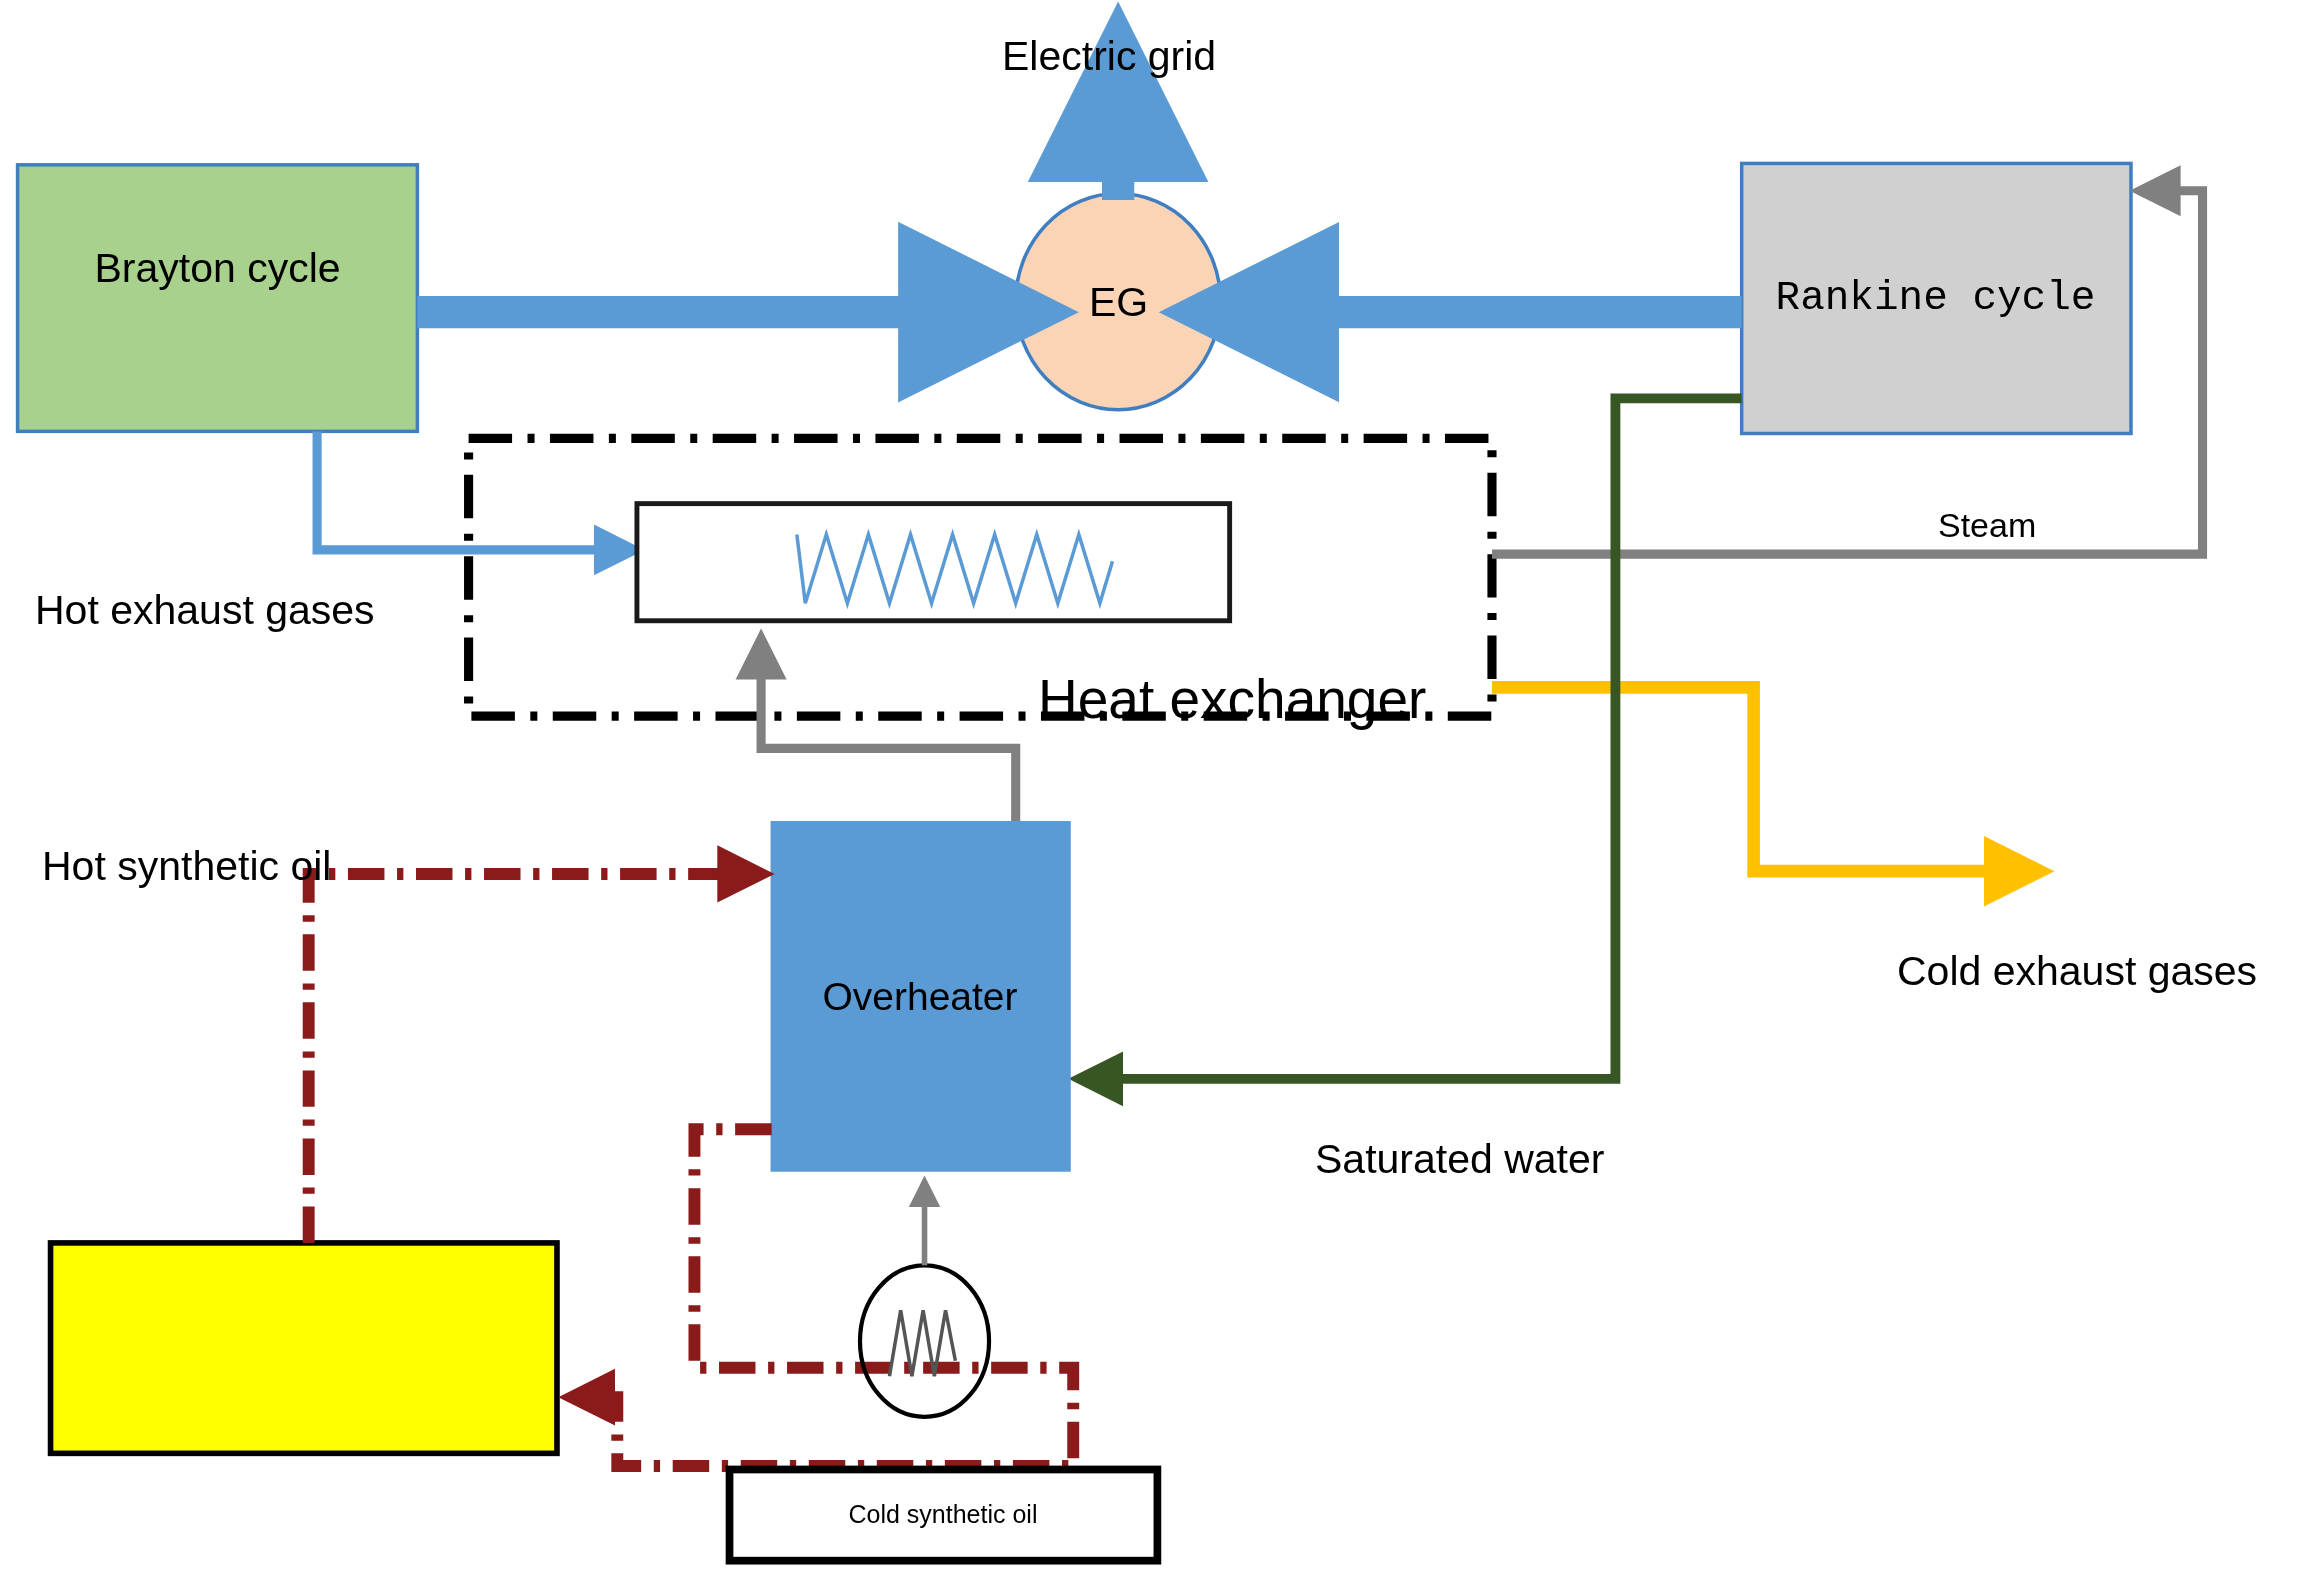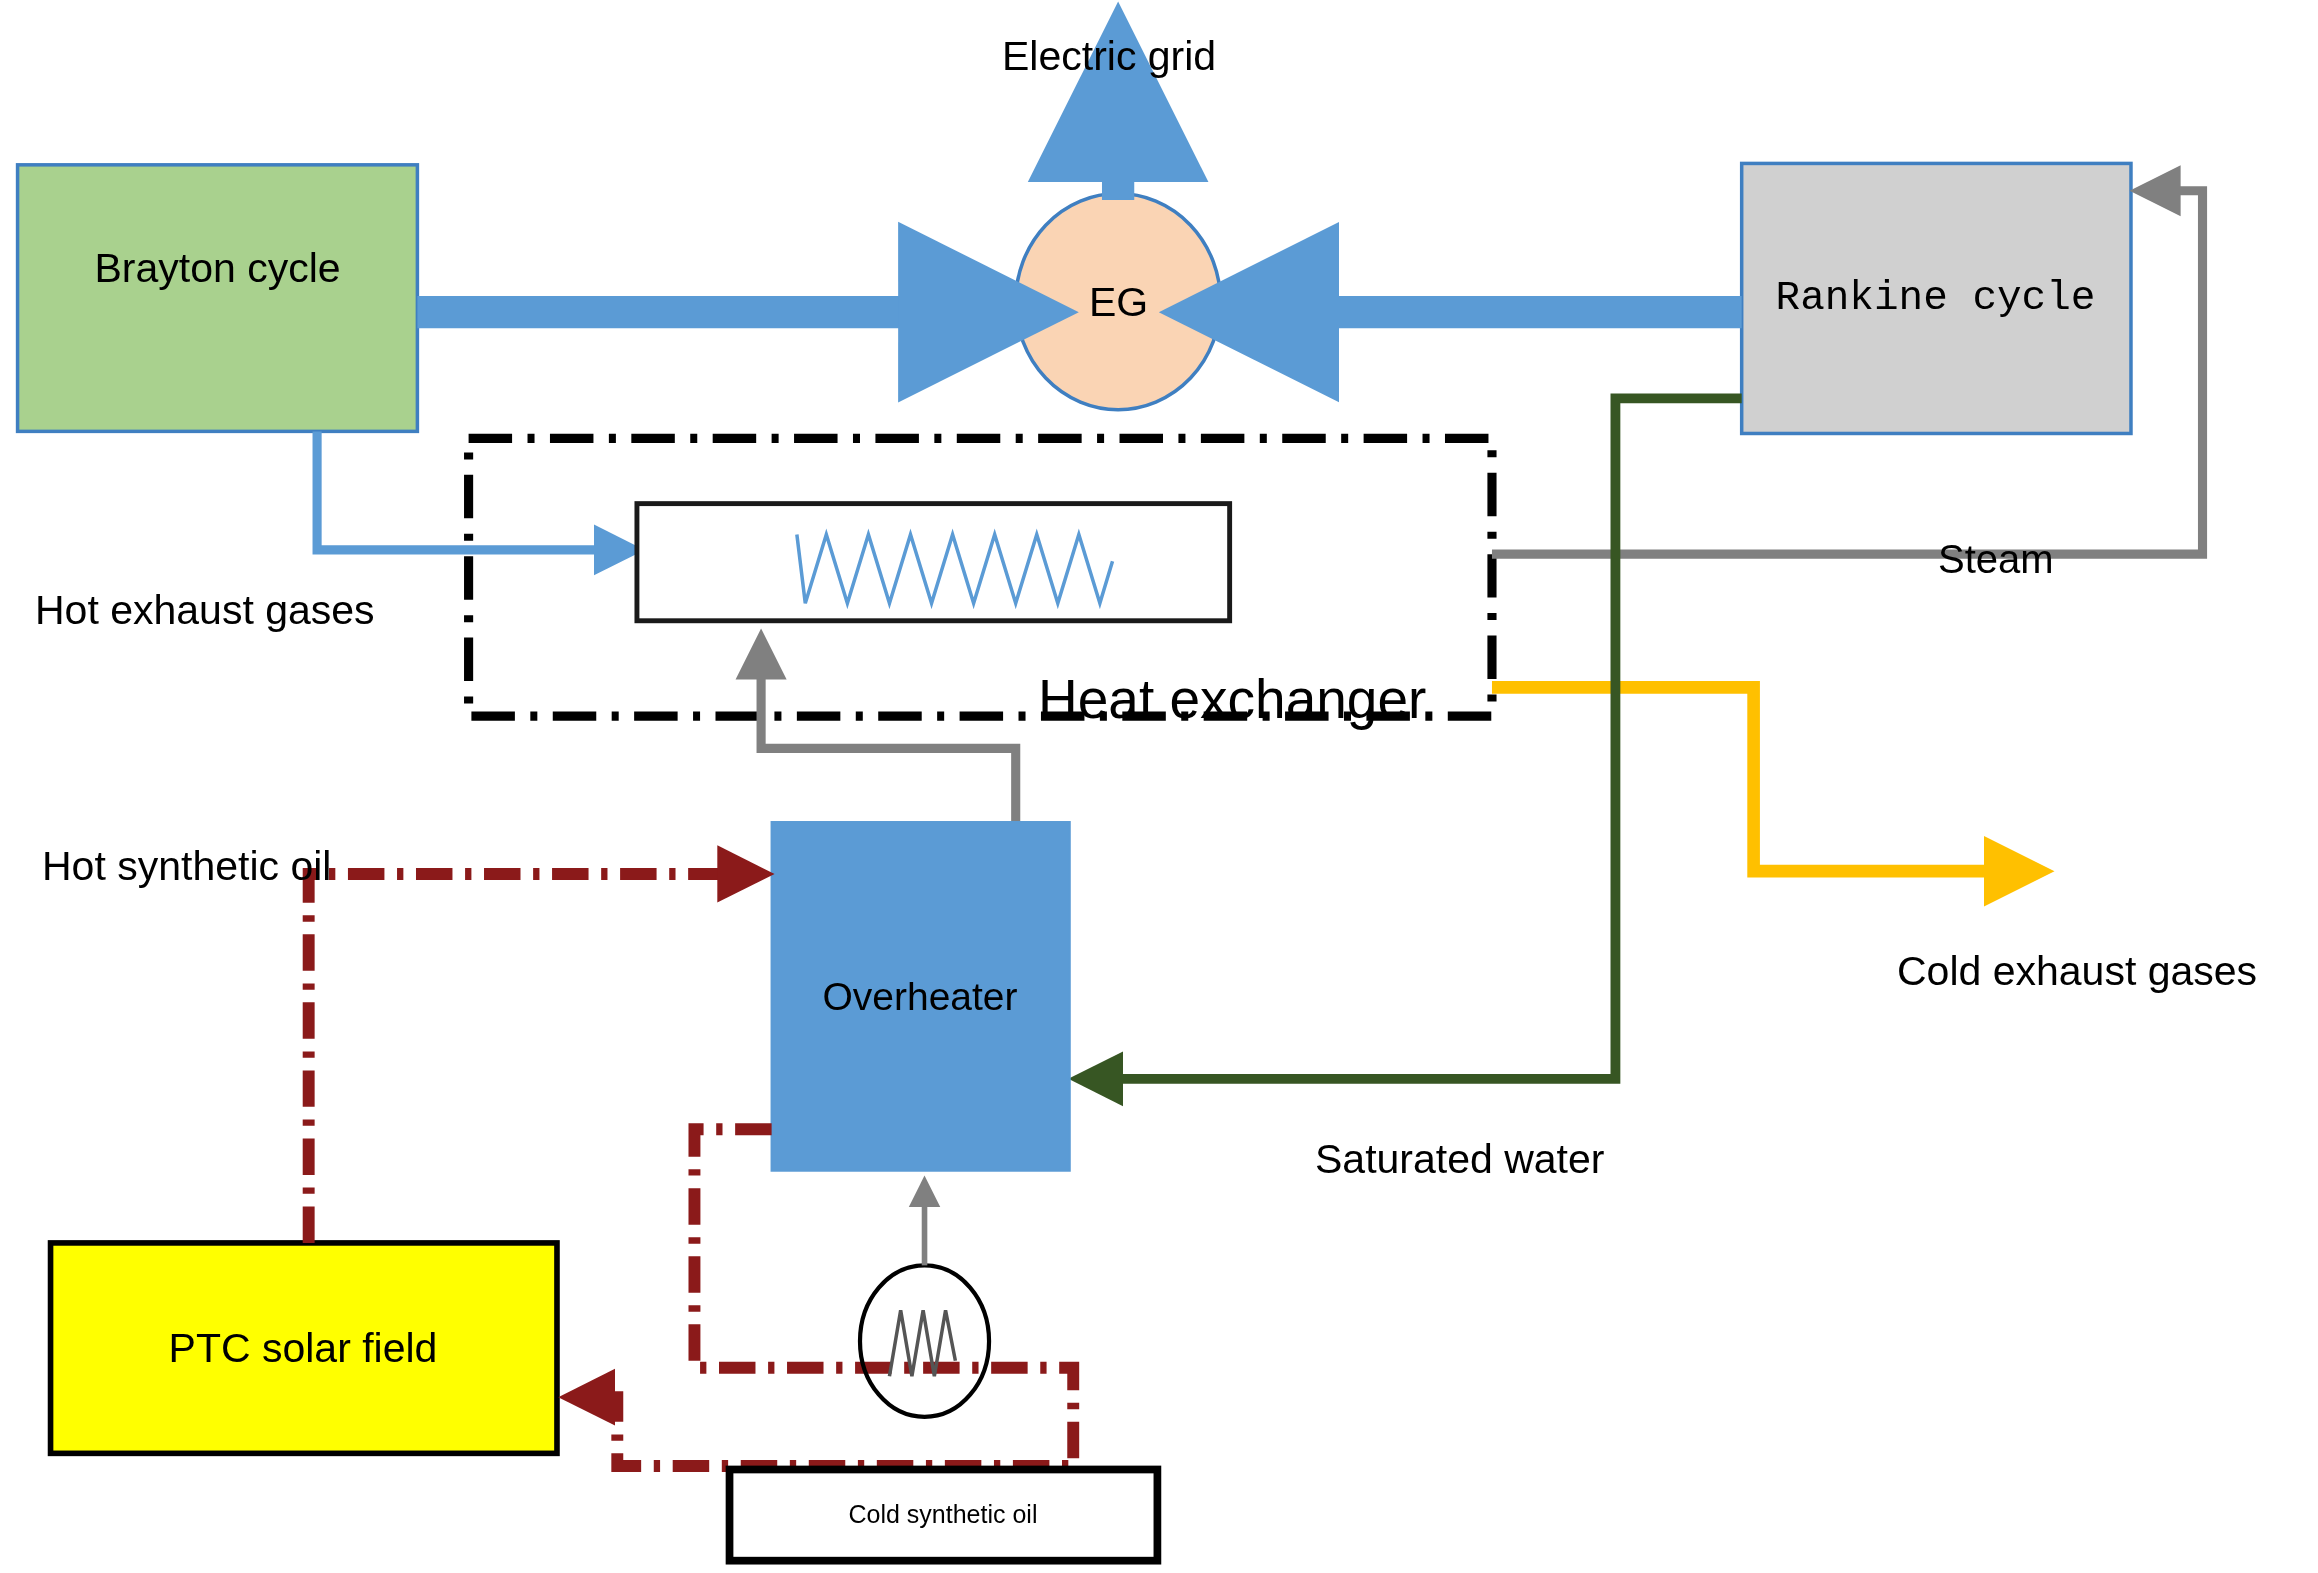--- a/index.html
+++ b/index.html
@@ -108,31 +108,30 @@
   </svg>
 
   <div class="boxtext" style="left:17.5px; top:165px; width:400px; height:206px; font-size:41px;">Brayton cycle</div>
 
   <div class="boxtext" style="left:1741px; top:163px; width:389px; height:270px; font-size:41px;font-family:Liberation Mono, monospace;">Rankine cycle</div>
 
   <div class="boxtext" style="left:771px; top:822px; width:298px; height:349px; font-size:39px;">Overheater</div>
 
   <div class="boxtext" style="left:1016px; top:194px; width:205px; height:216px; font-size:41px;">EG</div>
 
-  <div class="boxtext" style="left:50px; top:1243px; width:506px; height:210px; font-size:41px;">PTC solar field</div>
 
   <div class="boxtext" style="left:729px; top:1469px; width:428px; height:91px; font-size:25px;">Cold synthetic oil</div>
 
   <div class="lbl" style="left:1002px; top:3.5px; font-size:41px;">Electric grid</div>
 
   <div class="lbl" style="left:35px; top:558px; font-size:41px;">Hot exhaust  gases</div>
 
   <div class="lbl" style="left:1038px; top:638px; font-size:55px;">Heat exchanger</div>
 
-  <div class="lbl" style="left:1938px; top:508px; font-size:40px;text-align:center;">Steam</div>
+  <div class="lbl" style="left:1938px; top:477px; font-size:34px;text-align:center;">Steam</div>
 
   <div class="lbl" style="left:1897px; top:919px; font-size:41px;">Cold exhaust  gases</div>
 
   <div class="lbl" style="left:42px; top:814px; font-size:41px;">Hot synthetic oil</div>
 
   <div class="lbl" style="left:1315px; top:1107px; font-size:41px;">Saturated water</div>
 
 </div>
 
 

